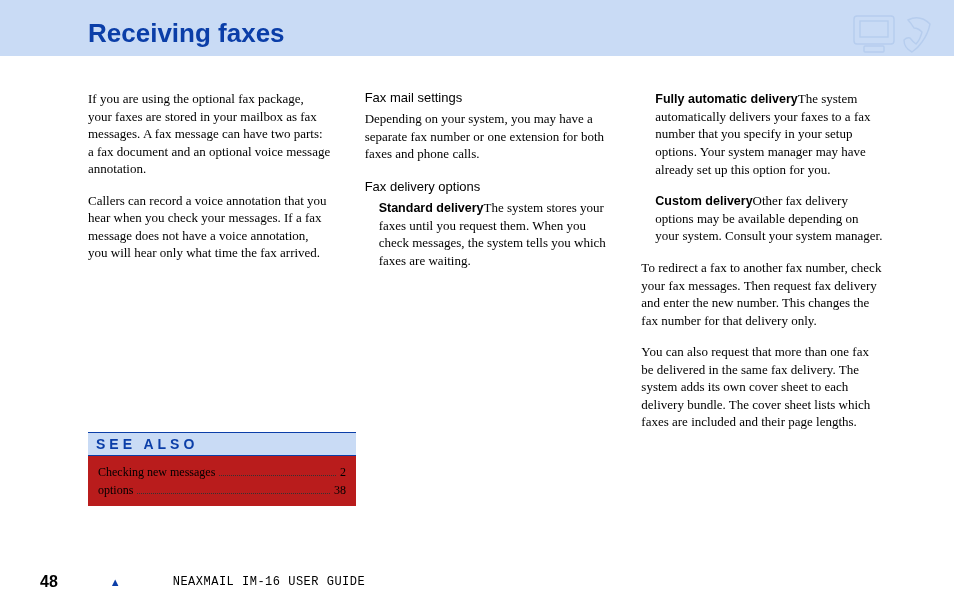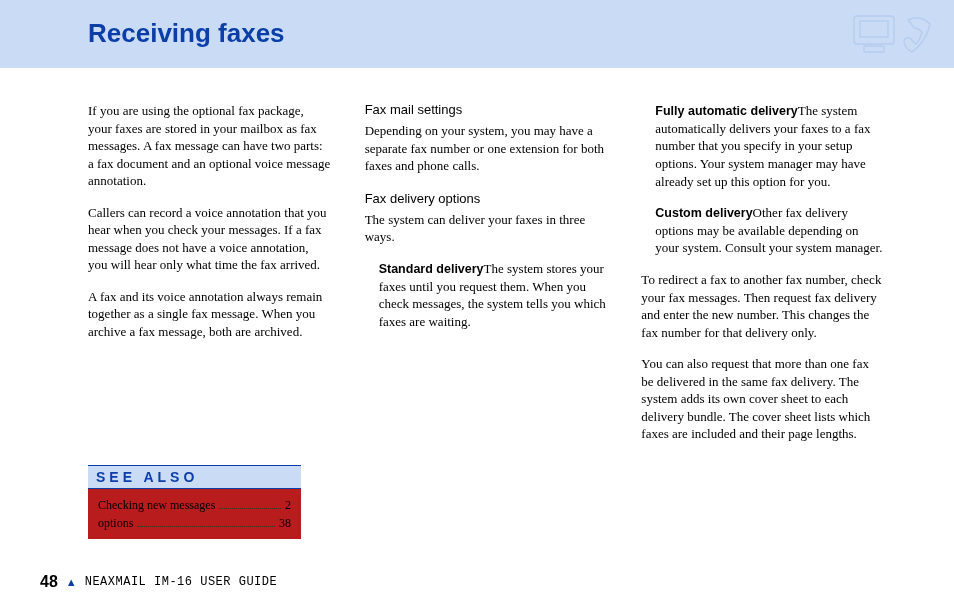--- a/index.html
+++ b/index.html
@@ -8,21 +8,21 @@
     height: 613px;
     font-family: Georgia, 'Times New Roman', serif;
     font-size: 13px;
     color: #000;
     background: #fff;
     position: relative;
     overflow: hidden;
   }
   .header-band {
     background: #c9dbf5;
-    height: 68px;
+    height: 56px;
     width: 100%;
     padding: 18px 0 0 88px;
     position: relative;
   }
   .page-title {
     font-family: Arial, Helvetica, sans-serif;
     font-weight: bold;
     font-size: 26px;
     color: #0b3ea8;
   }
@@ -54,22 +54,22 @@
     margin-bottom: 5px;
     margin-top: 0;
   }
   .subhead.spaced { margin-top: 16px; }
   .indent-block { padding-left: 14px; margin-bottom: 14px; line-height: 1.35; }
   .runin { font-family: Arial, Helvetica, sans-serif; font-weight: bold; font-size: 12.5px; }
 
   .see-also {
     position: absolute;
     left: 88px;
-    top: 465px;
-    width: 213px;
+    top: 432px;
+    width: 268px;
   }
   .see-also-head {
     background: #c9dbf5;
     border-top: 1px solid #0b3ea8;
     border-bottom: 1px solid #0b3ea8;
     color: #0b3ea8;
     font-family: Arial, Helvetica, sans-serif;
     font-weight: bold;
     font-size: 14px;
     letter-spacing: 4px;
@@ -90,20 +90,21 @@
     min-width: 10px;
   }
   .toc-page { }
 
   .footer {
     position: absolute;
     left: 40px;
     bottom: 22px;
     display: flex;
     align-items: center;
+    gap: 44px;
   }
   .pnum {
     font-family: Arial, Helvetica, sans-serif;
     font-weight: bold;
     font-size: 16px;
     margin-right: 8px;
   }
   .triangle { color: #0b3ea8; font-size: 11px; margin-right: 8px; }
   .guide-name {
     font-family: Liberation Mono, monospace;
@@ -122,28 +123,26 @@
     <rect x="10" y="11" width="28" height="16"></rect>
     <rect x="14" y="36" width="20" height="6" rx="1"></rect>
     <path d="M58 10 q12 -6 22 4 q-2 10 -8 18 q-4 6 -10 10 q-8 -4 -8 -12 q3 -3 6 -2 q3 4 6 6 q4 -4 6 -12 q-4 -4 -8 -4 q-3 -5 -6 -8 z"></path>
   </svg>
 </div>
 
 <div class="content">
   <div class="col">
     <p>If you are using the optional fax package, your faxes are stored in your mailbox as fax messages. A fax message can have two parts: a fax document and an optional voice message annotation.</p>
     <p>Callers can record a voice annotation that you hear when you check your messages. If a fax message does not have a voice annotation, you will hear only what time the fax arrived.</p>
-    <p>A fax and its voice annotation always remain together as a single fax message. When you archive a fax message, both are archived.</p>
   </div>
 
   <div class="col">
     <div class="subhead">Fax mail settings</div>
     <p>Depending on your system, you may have a separate fax number or one extension for both faxes and phone calls.</p>
     <div class="subhead spaced">Fax delivery options</div>
-    <p>The system can deliver your faxes in three ways.</p>
     <div class="indent-block">
       <span class="runin">Standard delivery</span><span>The system stores your faxes until you request them. When you check messages, the system tells you which faxes are waiting.</span>
     </div>
   </div>
 
   <div class="col">
     <div class="indent-block">
       <span class="runin">Fully automatic delivery</span><span>The system automatically delivers your faxes to a fax number that you specify in your setup options. Your system manager may have already set up this option for you.</span>
     </div>
     <div class="indent-block">

